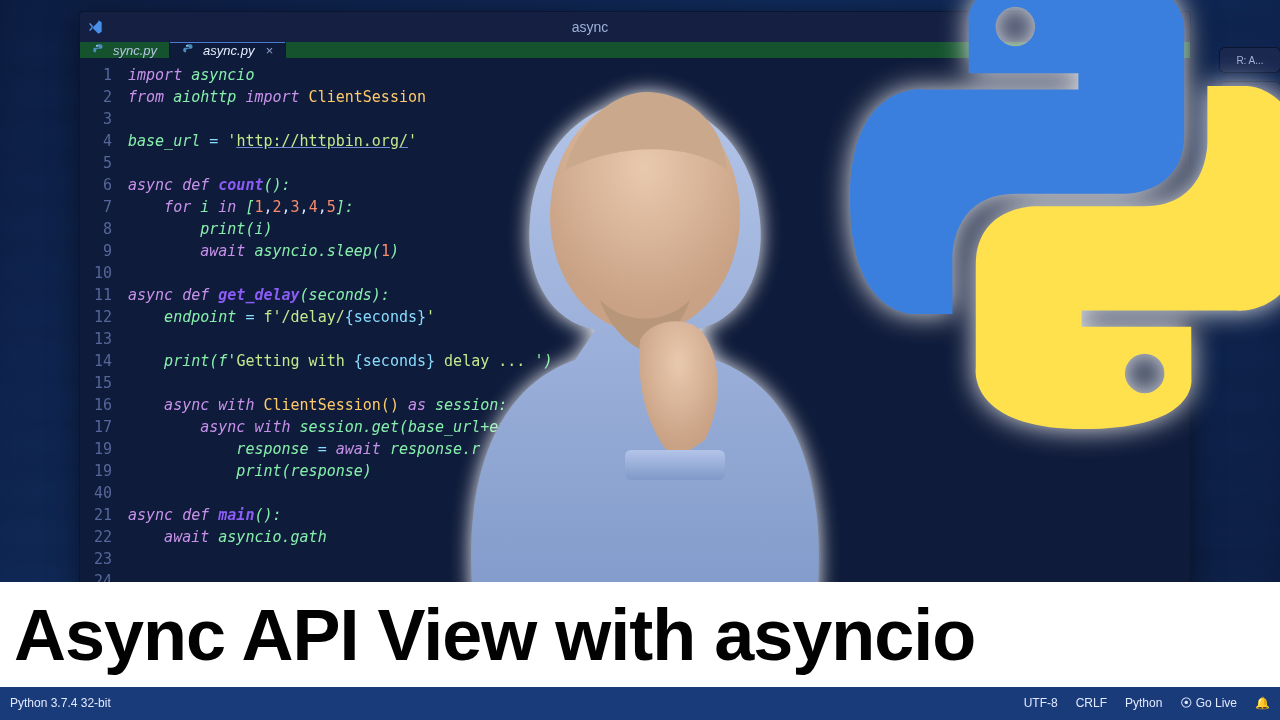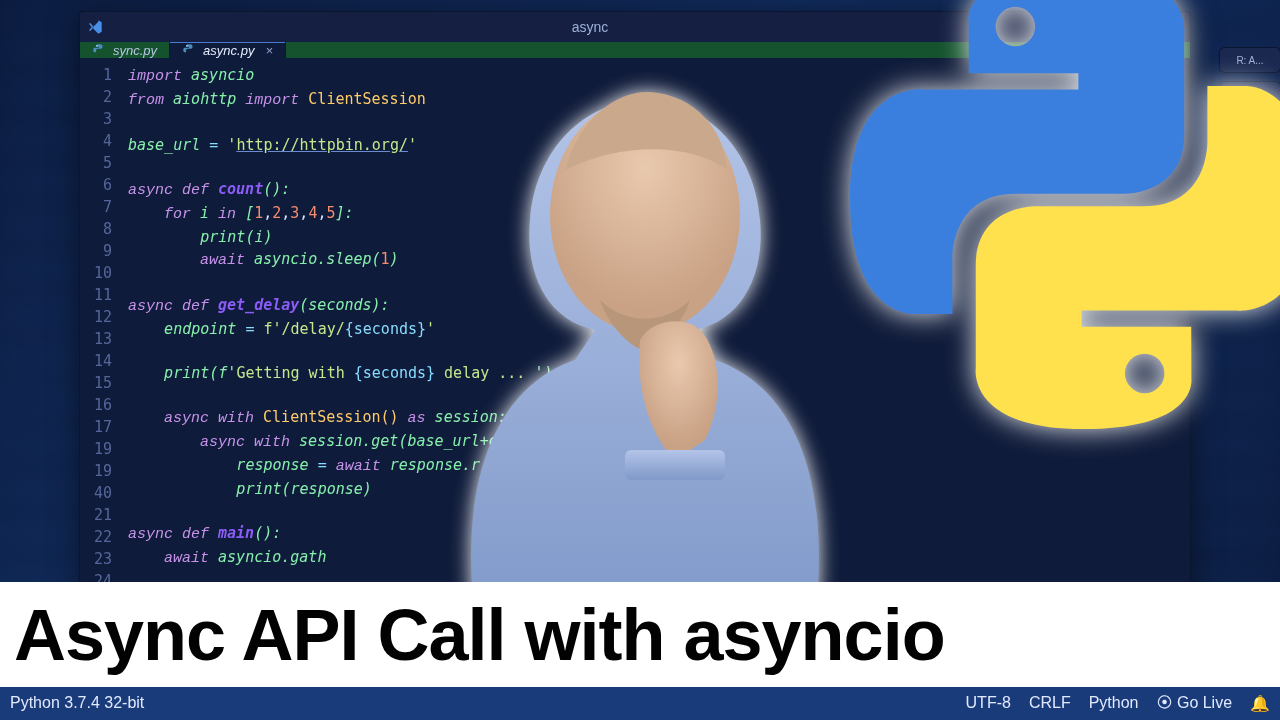--- a/index.html
+++ b/index.html
@@ -24,31 +24,31 @@
   .tab { display:flex; align-items:center; gap:7px; padding:0 12px; color:#b9c5e6; font-size:13px; border-right:1px solid #0d1634; position:relative; }
   .tab.active { background:#0f1b3a; color:#e6edff; }
   .tab.active::before { content:""; position:absolute; left:0; right:0; top:0; height:1px; background:#4a7bd0; }
   .tab .py-icon { width:14px; height:14px; }
   .tab .close { color:#8fa2cf; font-size:13px; margin-left:4px; }
   .tab-actions { margin-left:auto; display:flex; align-items:center; gap:14px; padding-right:10px; color:#9fb0d8; }
   .tab-actions svg, .tab-actions .dot3 { width:16px; height:16px; }
   .editor { flex:1; display:flex; background:#0f1b3a; font-family:Consolas,Menlo,monospace; font-size:15px; line-height:22px; position:relative; }
   .gutter { width:40px; text-align:right; color:#55669a; padding:6px 8px 0 0; user-select:none; }
   .codecol { flex:1; padding:6px 0 0 8px; color:#d6e1ff; white-space:pre; }
-  .kw { color:#c792ea; font-style:italic;font-family:Liberation Mono, monospace; }
+  .kw { color:#c792ea; font-style:italic; }
   .fn { color:#8b5cf6; font-style:italic;font-weight:bold; }
   .cls { color:#ffcb6b; }
   .str { color:#c3e88d; }
   .num { color:#f78c6c; }
   .op { color:#89ddff; }
   .id { color:#86efac;font-style:italic; }
   .under { text-decoration:underline; text-decoration-color:#6e8ad0; }
   
   .statusbar { position:absolute; left:0; right:0; bottom:0; height:34px;
-    background:#1a3b7a; color:#e1e9ff; font-size:16px; display:flex; align-items:center; padding:0 10px; gap:18px; z-index:5; }
+    background:#1a3b7a; color:#e1e9ff; font-size:12px; display:flex; align-items:center; padding:0 10px; gap:18px; z-index:5; }
   .statusbar .sp { flex:1; }
   
   .banner { position:absolute; left:0; right:0; top:582px; height:105px; background:#ffffff;
     display:flex; align-items:center; padding-left:14px; z-index:6; }
   .banner .txt { font-weight:700; font-size:72px; color:#020202; letter-spacing:-1px; }
   
   .pylogo { position:absolute; right:-30px; top:-30px; width:460px; height:460px; z-index:4;
     filter: drop-shadow(0 0 14px rgba(255,255,255,.9)); }
   
   .person { position:absolute; left:395px; top:20px; width:500px; height:600px; z-index:5;
@@ -161,21 +161,21 @@
     <path fill="url(#shirt)" d="M80 600 C60 430 120 360 180 340 L200 310 C150 300 130 250 135 200 C140 130 190 80 250 80 C310 80 360 130 365 200 C370 250 350 300 300 310 L320 340 C380 360 440 430 420 600 Z"></path>
     <ellipse cx="250" cy="195" rx="95" ry="118" fill="url(#skin)"></ellipse>
     <path fill="#caa88b" d="M170 150 C185 95 225 70 255 72 C300 75 330 110 332 150 C300 125 230 120 170 150z"></path>
     <path fill="#b8967a" d="M205 280 C230 305 270 305 295 280 C285 310 260 330 250 330 C240 330 215 310 205 280z"></path>
 
     <path fill="url(#skin)" d="M245 320 C255 300 290 295 305 310 C325 330 330 380 310 420 L280 440 C260 420 240 380 245 320z"></path>
     <rect x="230" y="430" width="100" height="30" rx="6" fill="url(#shirt)"></rect>
   </svg>
 
   <div class="banner">
-    <div class="txt">Async API Call with asyncio</div>
+    <div class="txt">Async API View with asyncio</div>
   </div>
 
   <div class="statusbar">
     <span>Python 3.7.4 32-bit</span>
     <span class="sp"></span>
     <span>UTF-8</span>
     <span>CRLF</span>
     <span>Python</span>
     <span>⦿ Go Live</span>
     <span>🔔</span>

